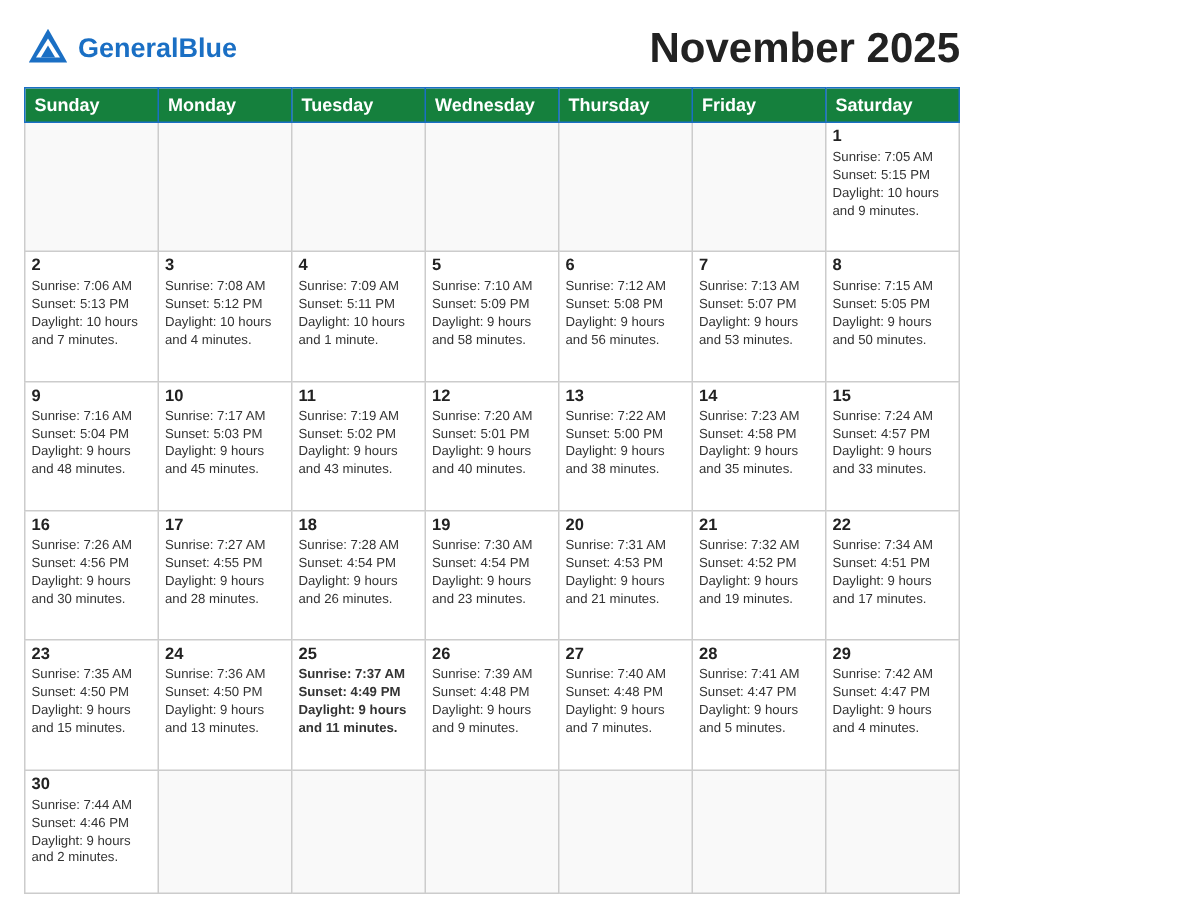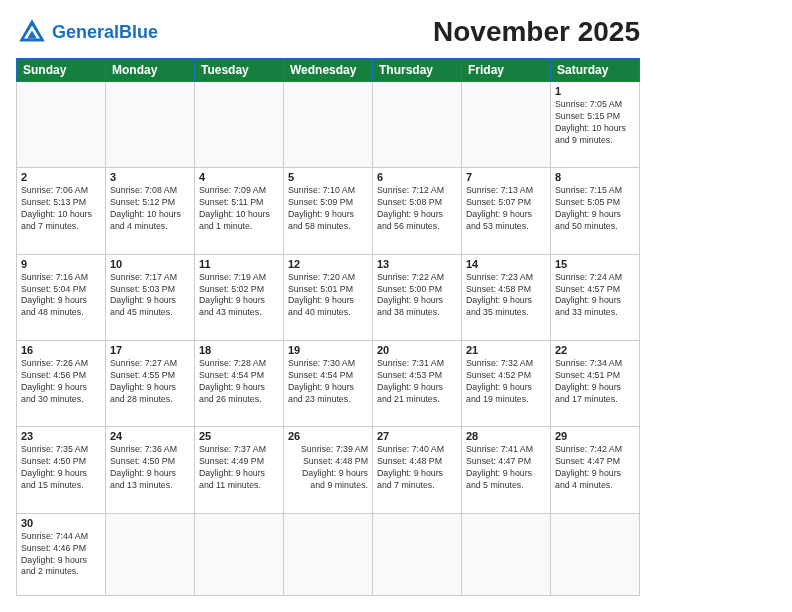--- a/index.html
+++ b/index.html
@@ -305,28 +305,28 @@
           </td>
           <td>
             <span class="day-num">24</span>
             <div class="day-info" style="white-space: pre-line;">Sunrise: 7:36 AM
 Sunset: 4:50 PM
 Daylight: 9 hours
 and 13 minutes.</div>
           </td>
           <td>
             <span class="day-num">25</span>
-            <div class="day-info" style="white-space: pre-line;">Sunrise: 7:37 AM
+            <div class="day-info" style="white-space: pre-line; font-weight: bold;">Sunrise: 7:37 AM
 Sunset: 4:49 PM
 Daylight: 9 hours
 and 11 minutes.</div>
           </td>
           <td>
             <span class="day-num">26</span>
-            <div class="day-info" style="white-space: pre-line; text-align: right;">Sunrise: 7:39 AM
+            <div class="day-info" style="white-space: pre-line;">Sunrise: 7:39 AM
 Sunset: 4:48 PM
 Daylight: 9 hours
 and 9 minutes.</div>
           </td>
           <td>
             <span class="day-num">27</span>
             <div class="day-info" style="white-space: pre-line;">Sunrise: 7:40 AM
 Sunset: 4:48 PM
 Daylight: 9 hours
 and 7 minutes.</div>

